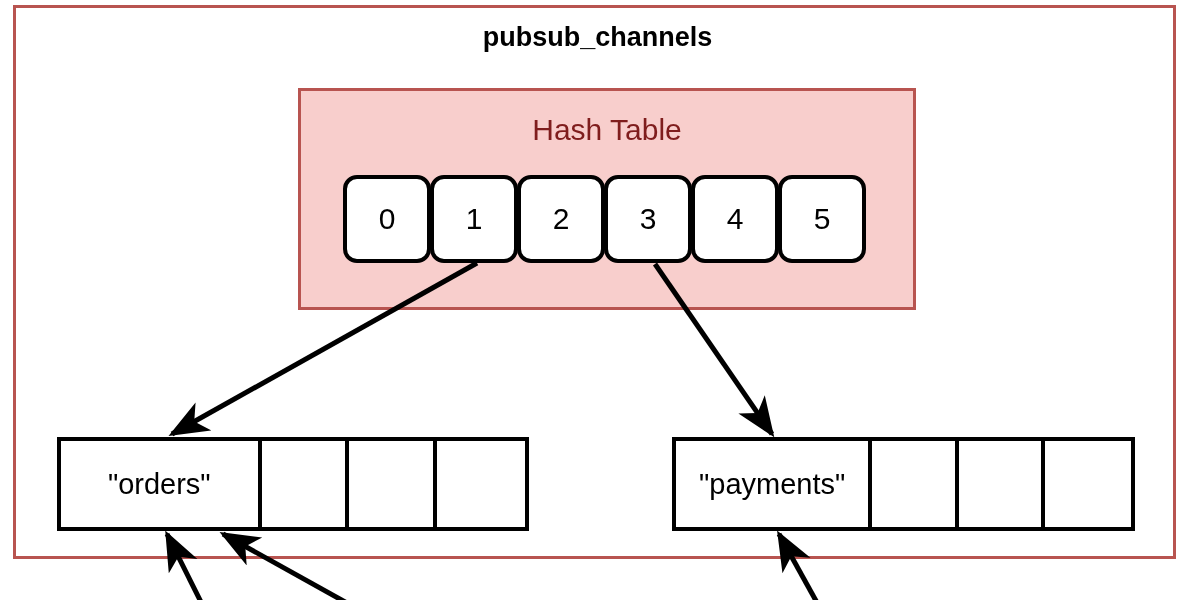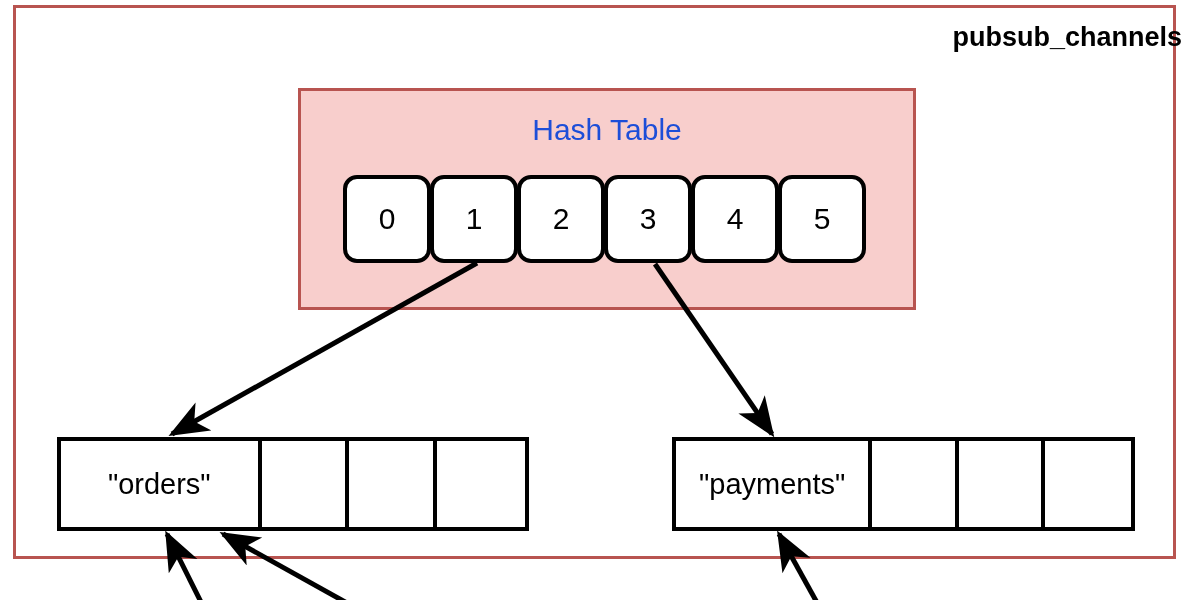--- a/index.html
+++ b/index.html
@@ -31,21 +31,21 @@
     height: 554px;
     border: 3px solid #b85450;
     background: transparent;
     box-sizing: border-box;
   }
   .diagram-title {
     position: absolute;
     left: 13px;
     top: 22px;
     width: 1169px;
-    text-align: right;
+    text-align: center;
     font-size: 27px;
     font-weight: bold;
     color: #000000;
     letter-spacing: 0px;
   }
   .hash-table-box {
     position: absolute;
     left: 298px;
     top: 88px;
     width: 618px;
@@ -54,21 +54,21 @@
     border: 3px solid #b85450;
     box-sizing: border-box;
   }
   .hash-table-label {
     position: absolute;
     left: 0;
     top: 22px;
     width: 100%;
     text-align: center;
     font-size: 30px;
-    color: #1d4ed8;
+    color: #7f1d1d;
   }
   .bucket-row {
     position: absolute;
     left: 343px;
     top: 175px;
     height: 88px;
     display: flex;
   }
   .bucket-cell {
     width: 88px;

